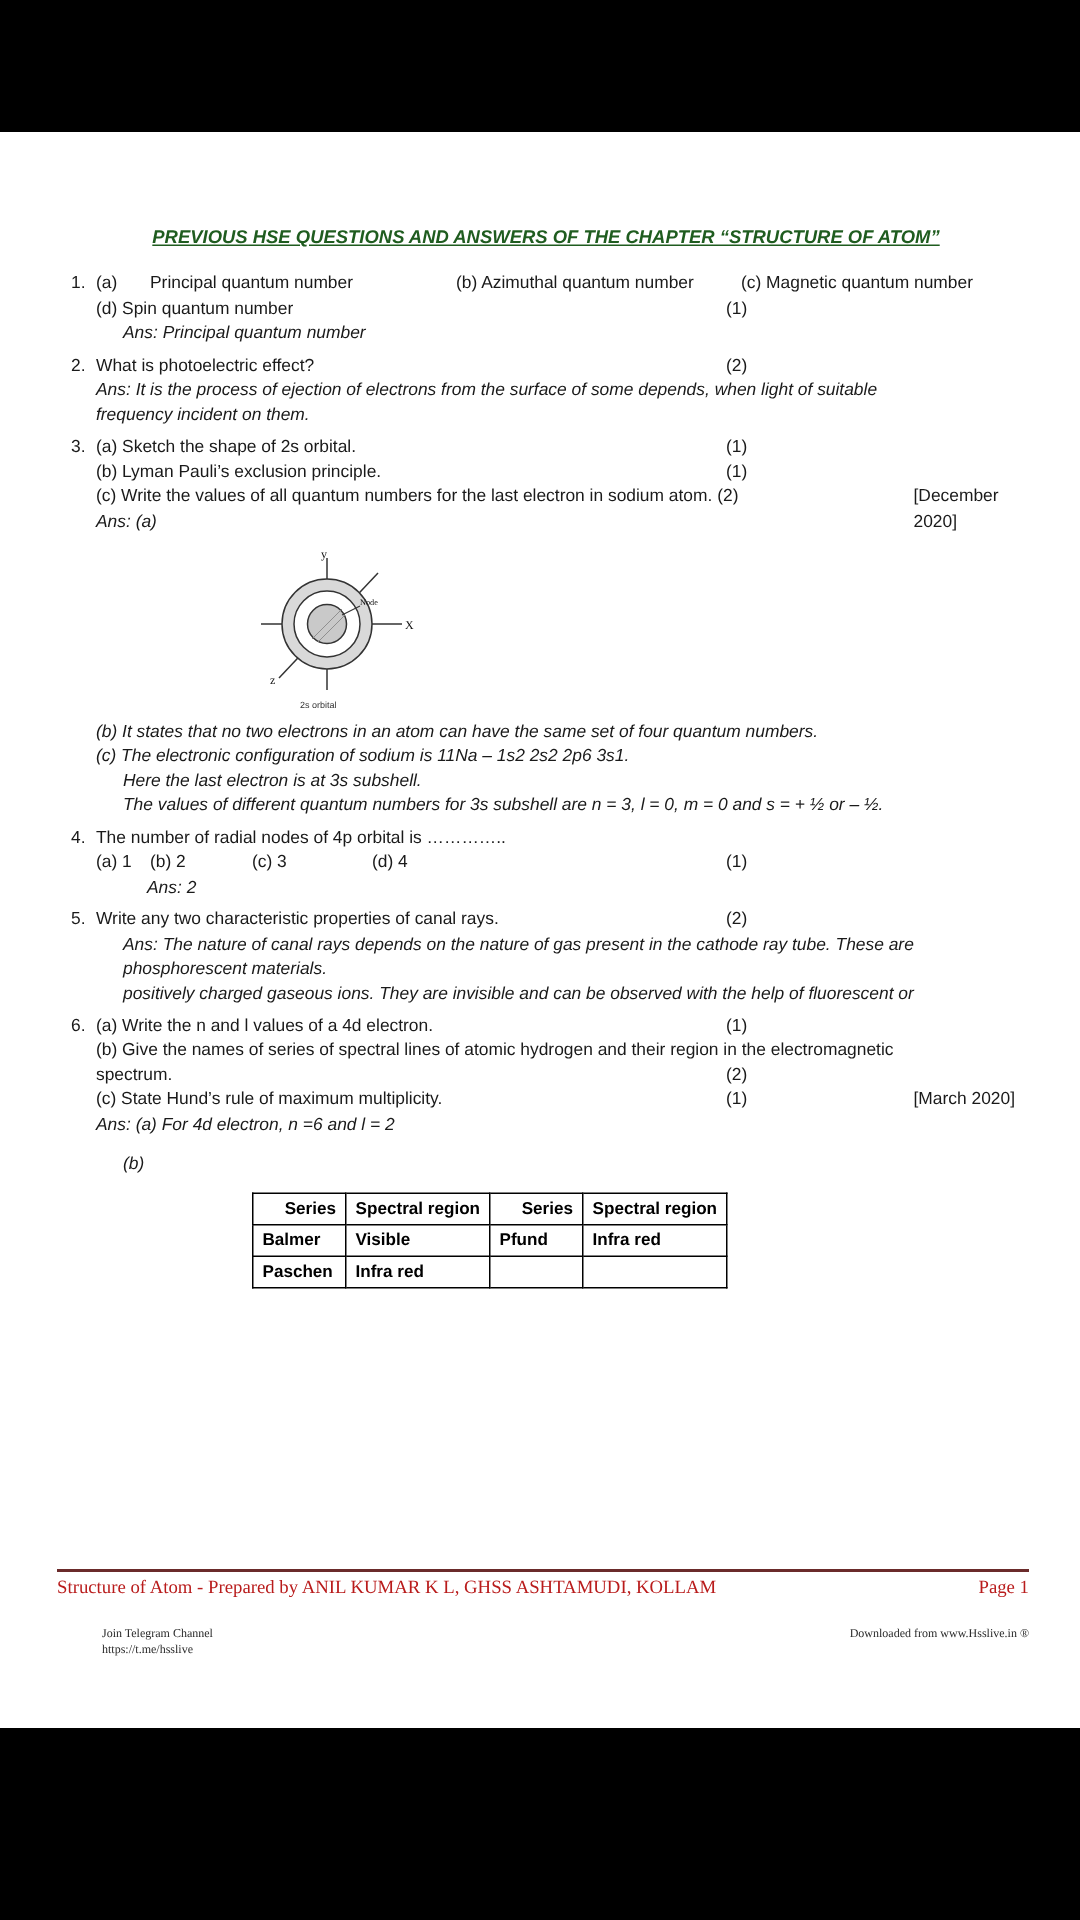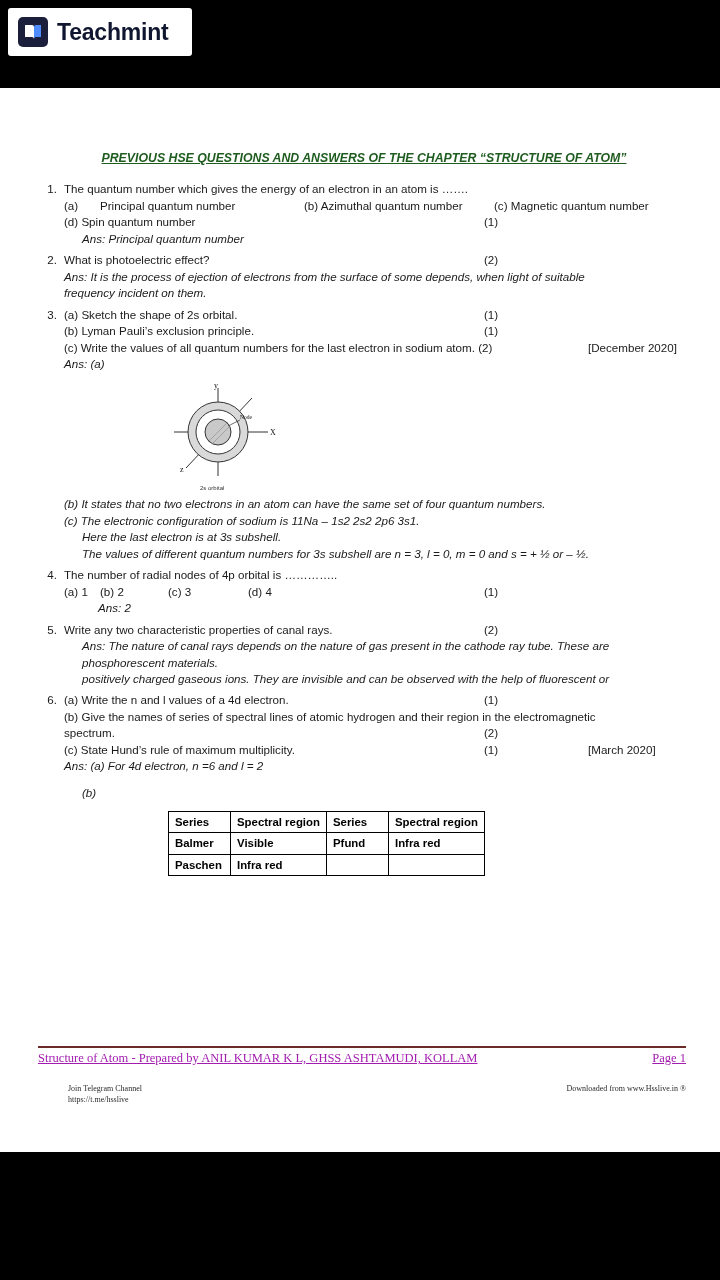--- a/index.html
+++ b/index.html
@@ -88,23 +88,22 @@
   }
   .qbody { flex: 1 1 auto; }
   .line { position: relative; }
   .mark {
     position: absolute;
     left: 420px;
     top: 0;
   }
   .mark2 {
     position: absolute;
-    left: 524px;
+    left: 545px;
     top: 0;
-    text-align: right;
   }
   .ans {
     font-style: italic;
     color: #1a1a1a;
   }
   .indent { padding-left: 18px; }
   .indent2 { padding-left: 34px; }
   .opts { display: flex; }
   .opt-a { width: 36px; }
   .opt-sp1 { width: 204px; }
@@ -130,41 +129,40 @@
     font-size: 11.4px;
     font-weight: bold;
     color: #000;
   }
   table.spectral td, table.spectral th {
     border: 1px solid #000;
     padding: 2px 6px;
     text-align: left;
     font-weight: bold;
   }
-  table.spectral th { text-align: left; }
+  table.spectral th { text-align: right; }
   .c-series { width: 62px; }
   .c-region { width: 96px; }
 
   
   .footer-rule {
     position: absolute;
     left: 38px; right: 34px;
     top: 958px;
     border-top: 2px solid #6b2b2b;
   }
   .footer {
     position: absolute;
     left: 38px; right: 34px;
     top: 963px;
     display: flex;
     justify-content: space-between;
     font-family: "Liberation Serif", serif;
     font-size: 12.5px;
-    color: #a21caf;
-    text-decoration: underline;
+    color: #b91c1c;
   }
   .subfooter {
     position: absolute;
     left: 68px; right: 34px;
     top: 996px;
     display: flex;
     justify-content: space-between;
     font-family: "Liberation Serif", serif;
     font-size: 8px;
     color: #2a2a2a;
@@ -175,41 +173,29 @@
     top: 1152px; left: 0;
     width: 720px; height: 128px;
     background: #000;
   }
 </style>
 </head>
 <body>
 
 <div class="screen">
 
-  <div class="brand-bar">
-    <div class="brand-chip">
-      <div class="brand-logo">
-        <svg width="20" height="20" viewBox="0 0 20 20" aria-hidden="true">
-          <path d="M2 3 h7 a2 2 0 0 1 2 2 v12 a2 2 0 0 0 -2 -2 h-7 z" fill="#ffffff"></path>
-          <path d="M18 3 h-5 a2 2 0 0 0 -2 2 v12 a2 2 0 0 1 2 -2 h5 z" fill="#4f8cff"></path>
-        </svg>
-      </div>
-      <div class="brand-name">Teachmint</div>
-    </div>
-  </div>
 
   <div class="page">
     <div class="doc">
 
       <div class="doc-title">PREVIOUS HSE QUESTIONS AND ANSWERS OF THE CHAPTER “STRUCTURE OF ATOM”</div>
 
       <div class="qrow">
         <div class="qnum">1.</div>
         <div class="qbody">
-          <div>The quantum number which gives the energy of an electron in an atom is …….</div>
           <div class="opts">
             <span class="opt-a">(a)</span>
             <span class="opt-sp1">Principal quantum number</span>
             <span class="opt-sp2">(b) Azimuthal quantum number</span>
             <span>(c) Magnetic quantum number</span>
           </div>
           <div class="line">
             <span>(d) Spin quantum number</span>
             <span class="mark">(1)</span>
           </div>

